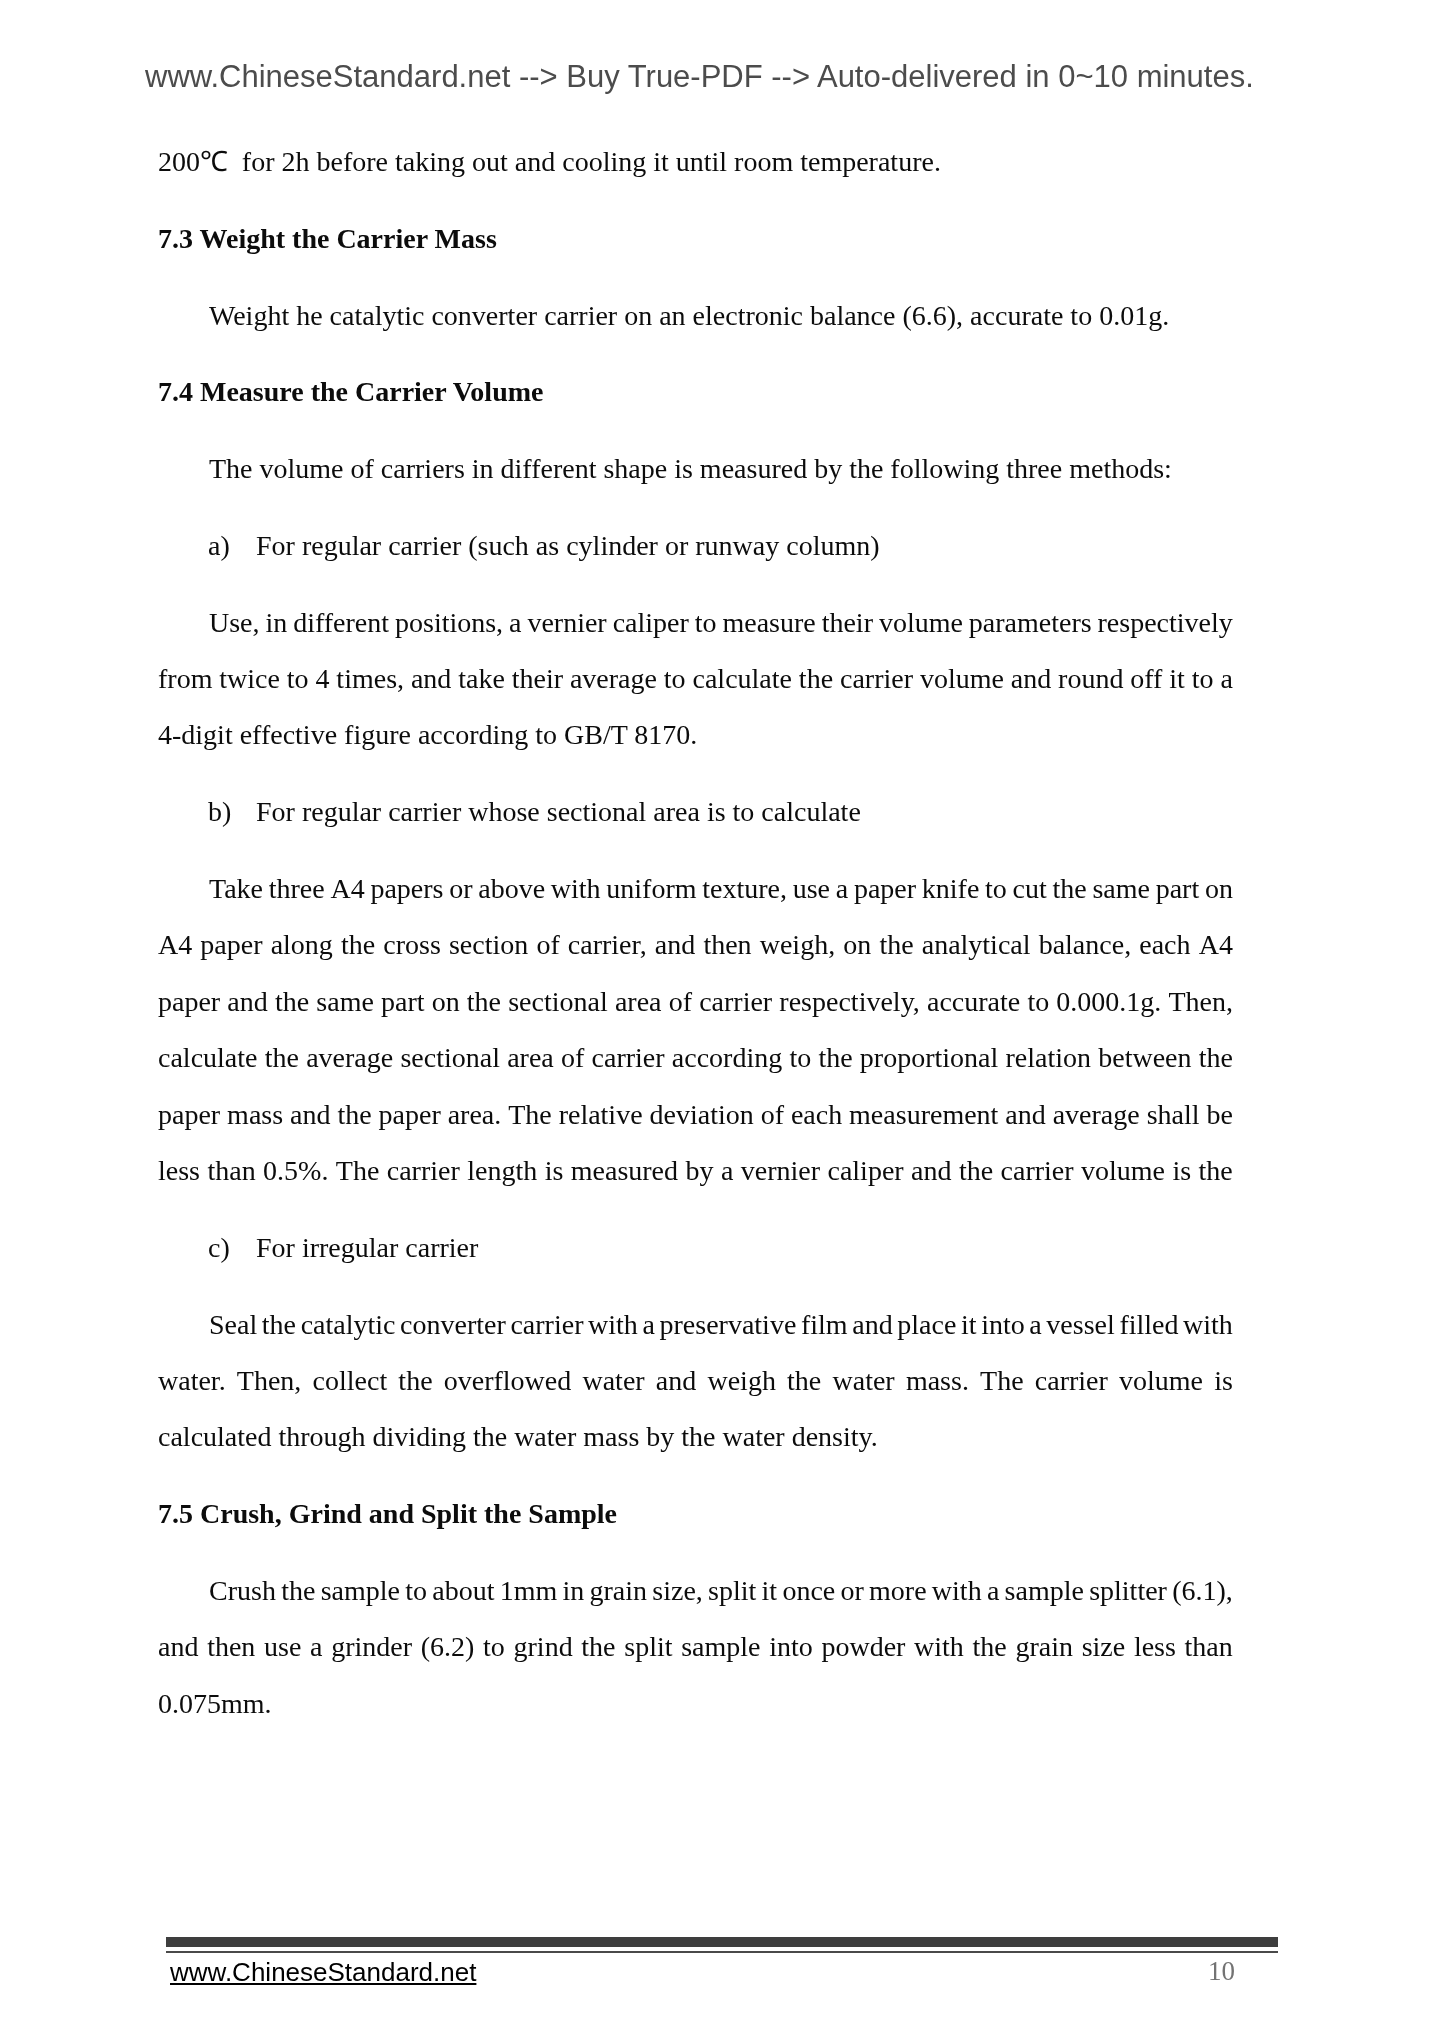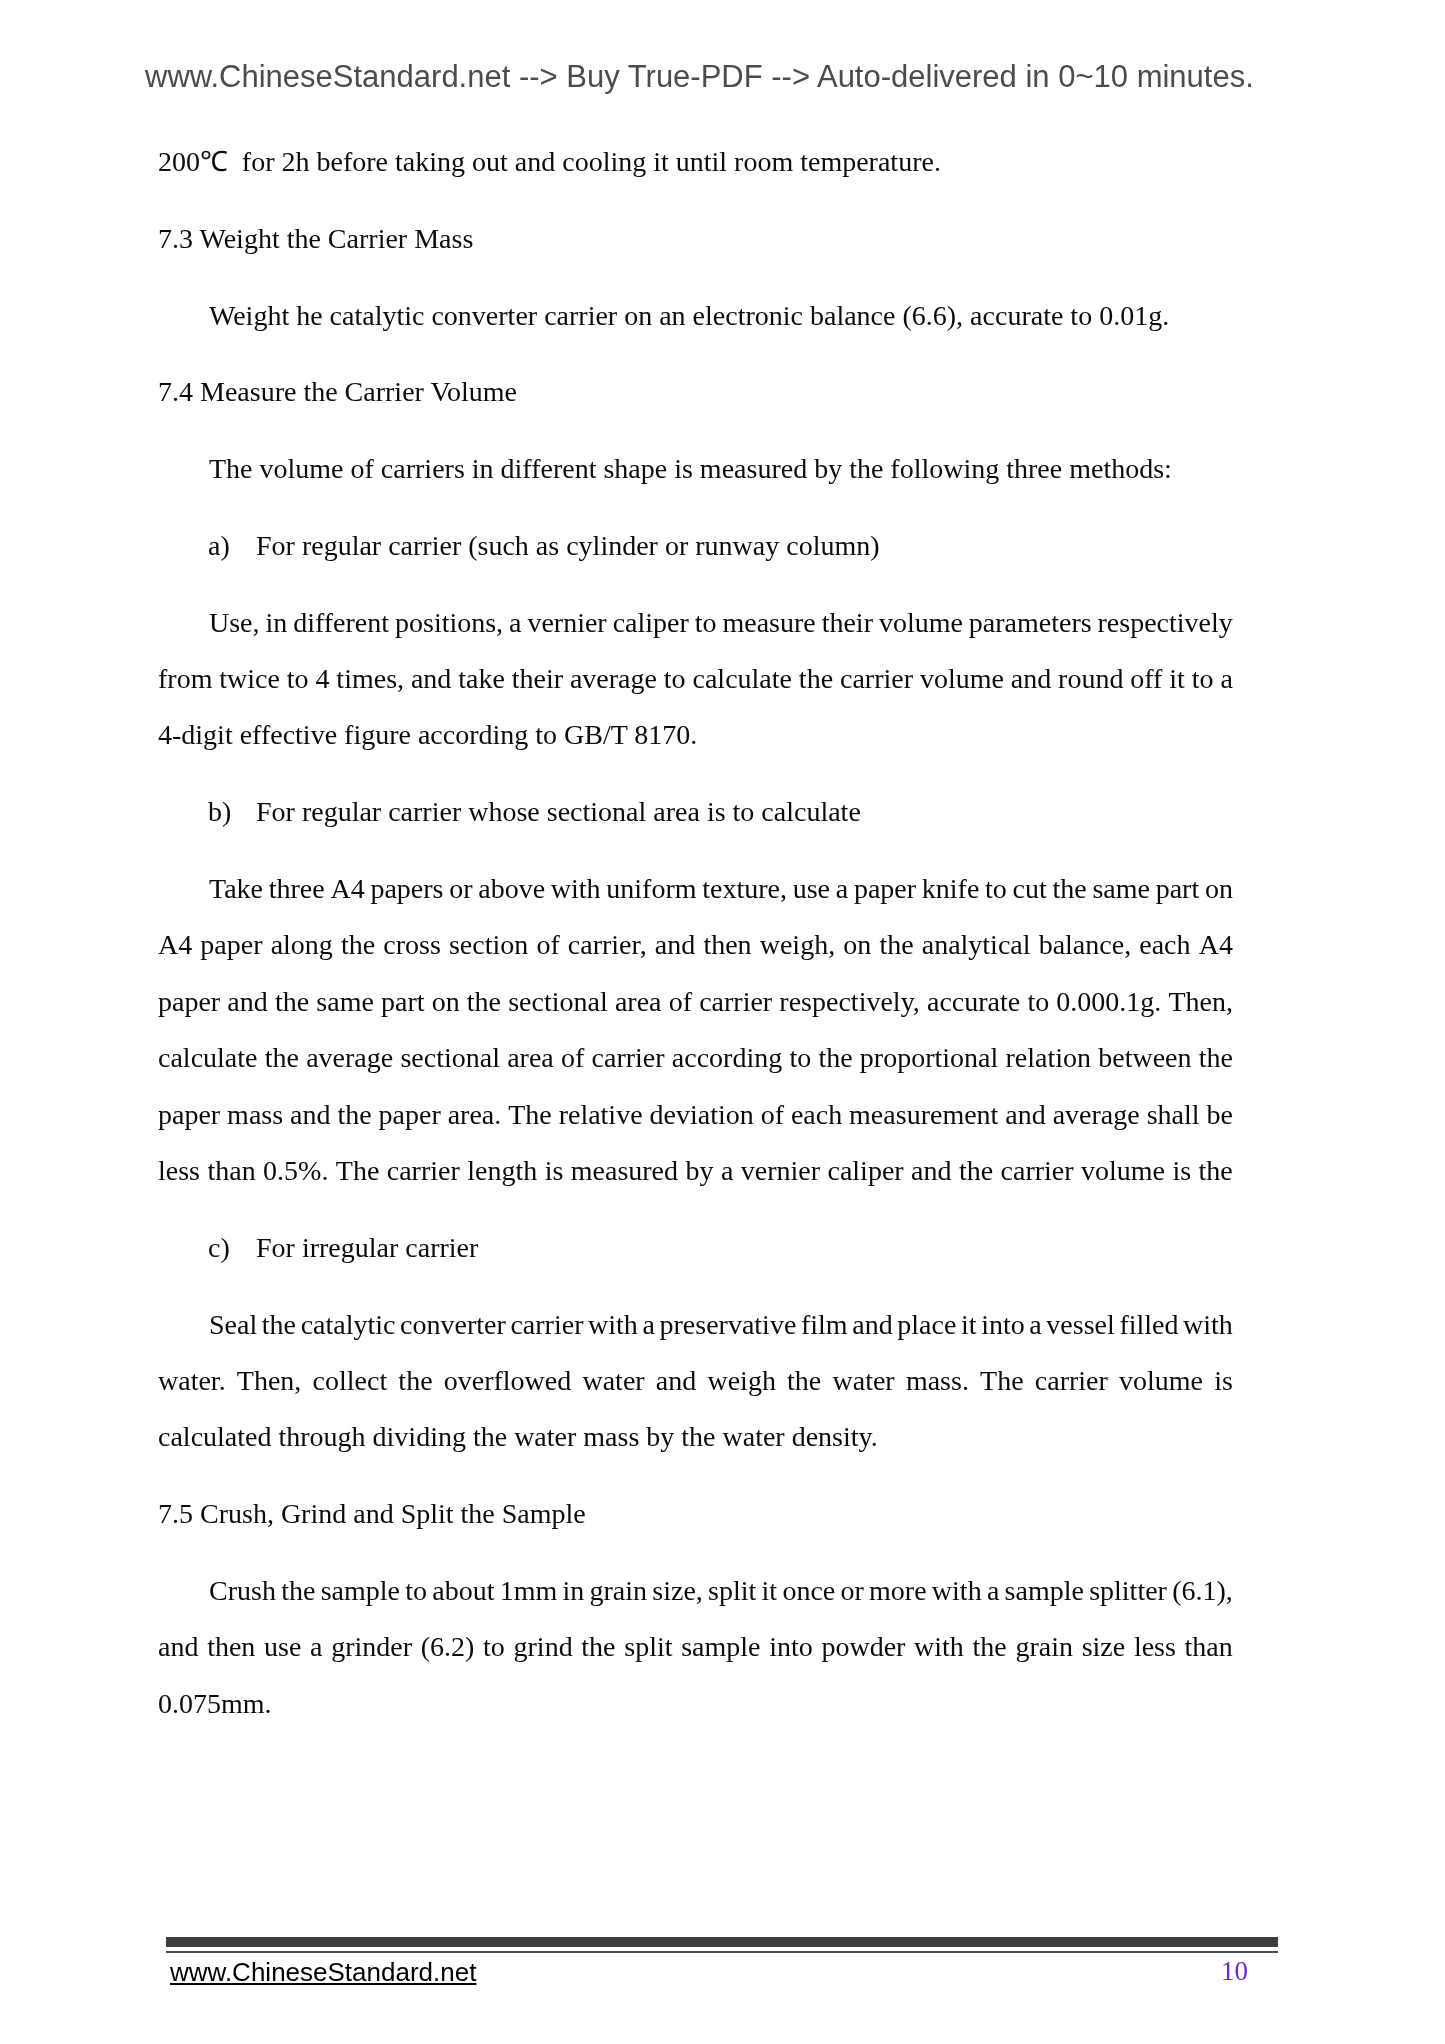--- a/index.html
+++ b/index.html
@@ -25,21 +25,21 @@
 
   
   #doc {
     position: absolute;
     left: 158px; top: 134px;
     width: 1075px;
     font-size: 28px;
   }
   .block + .block { margin-top: 20.4px; }
   .heading {
-    font-weight: normal;
+    font-weight: bold;
     height: 56.4px; line-height: 56.4px;
     white-space: pre;
   }
   .list {
     height: 56.4px; line-height: 56.4px;
     padding-left: 50px;
     white-space: pre;
   }
   .list .marker { display: inline-block; min-width: 48px; }
   .tline {
@@ -71,24 +71,24 @@
     position: absolute;
     left: 170px; top: 1956px;
     font-family: "Liberation Sans", sans-serif;
     font-size: 26px; line-height: 32px;
     color: #000000;
     text-decoration: underline;
     cursor: pointer;
   }
   .page-number {
     position: absolute;
-    right: 197px; top: 1954px;
+    right: 210px; top: 1954px;
     font-family: "Liberation Serif", serif;
     font-size: 27px; line-height: 34px;
-    color: #6d28d9;
+    color: #737373;
   }
 </style>
 </head>
 <body>
 
 <div class="page">
   <div class="page-header">www.ChineseStandard.net --&gt; Buy True-PDF --&gt; Auto-delivered in 0~10 minutes.</div>
 
   <div id="doc">
       <div class="block para">

